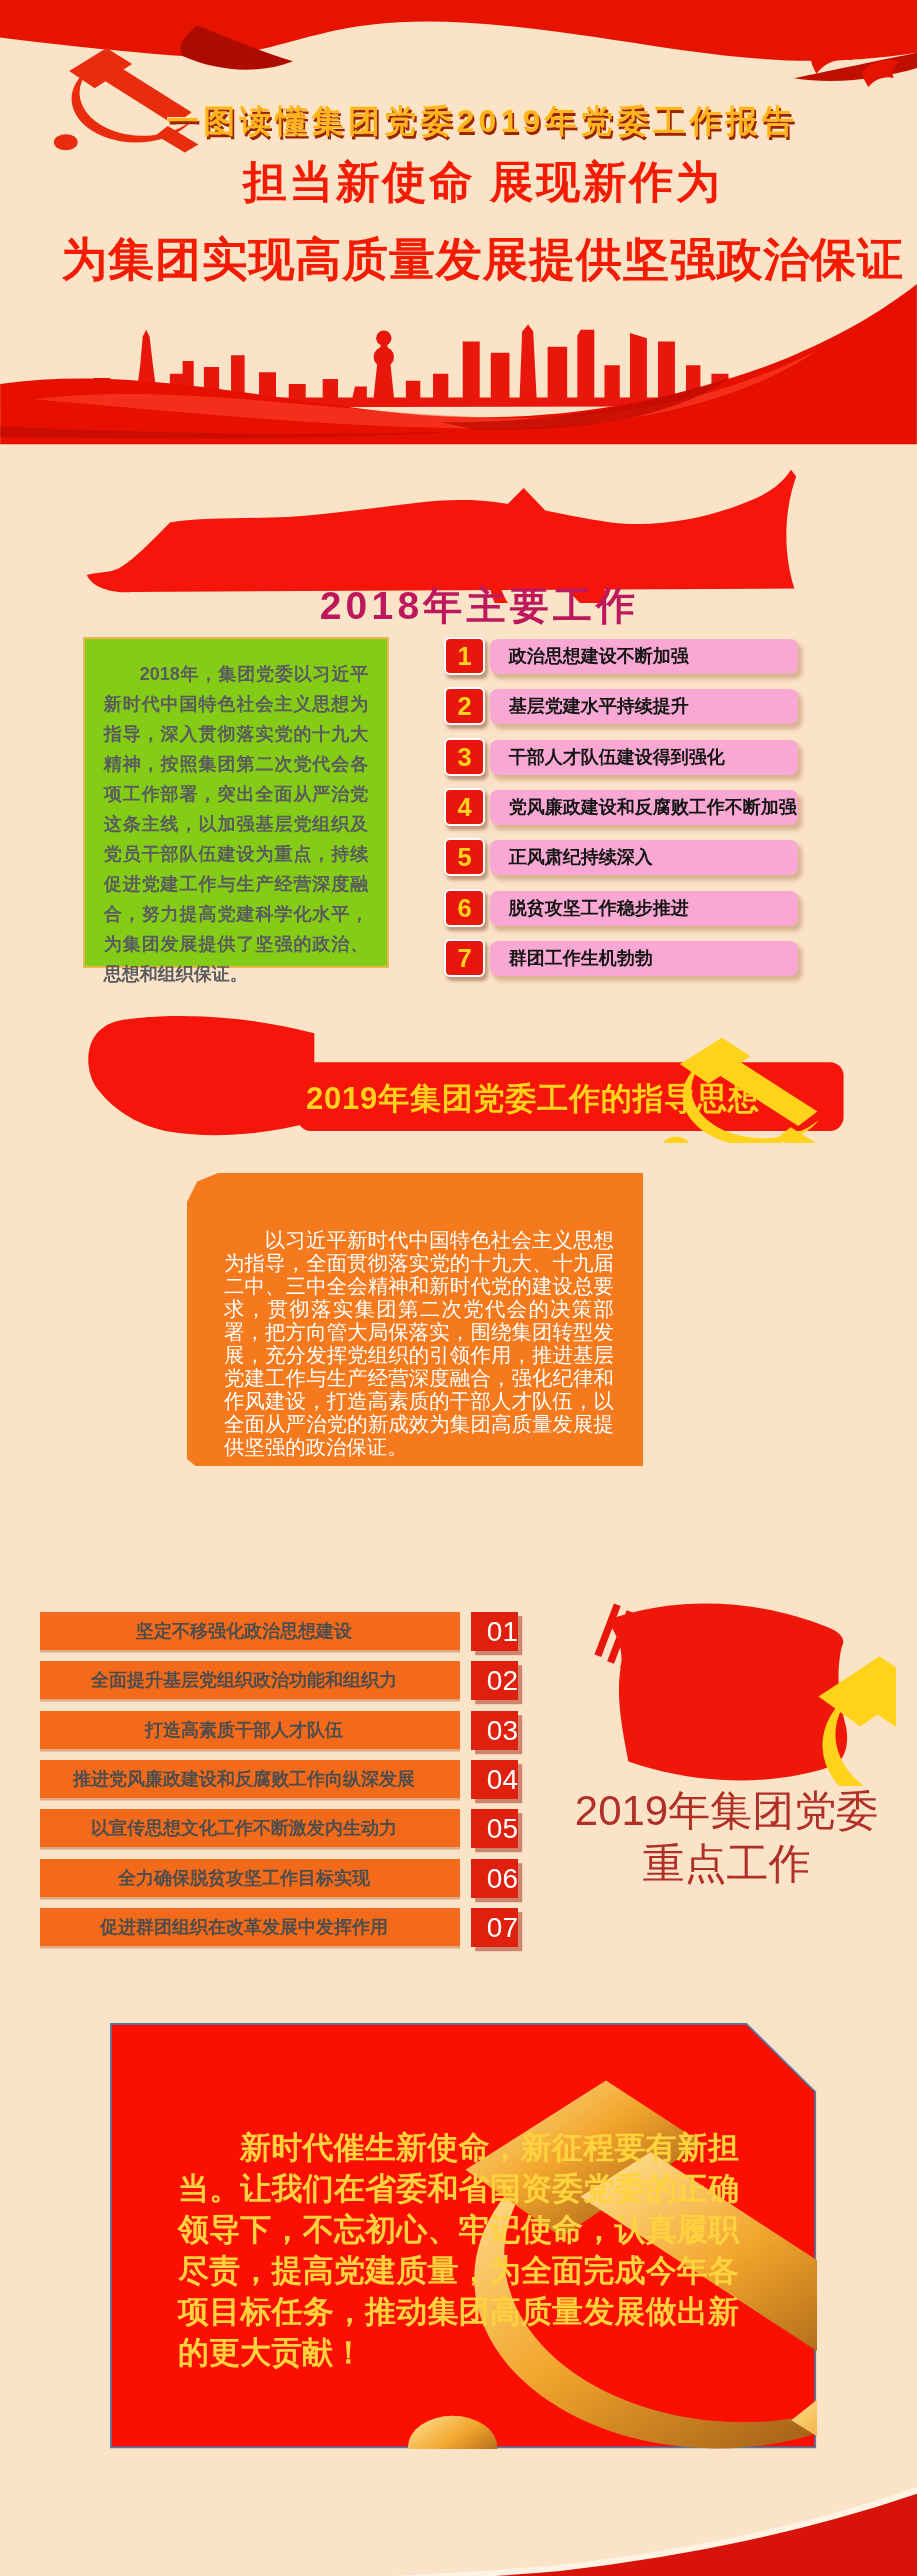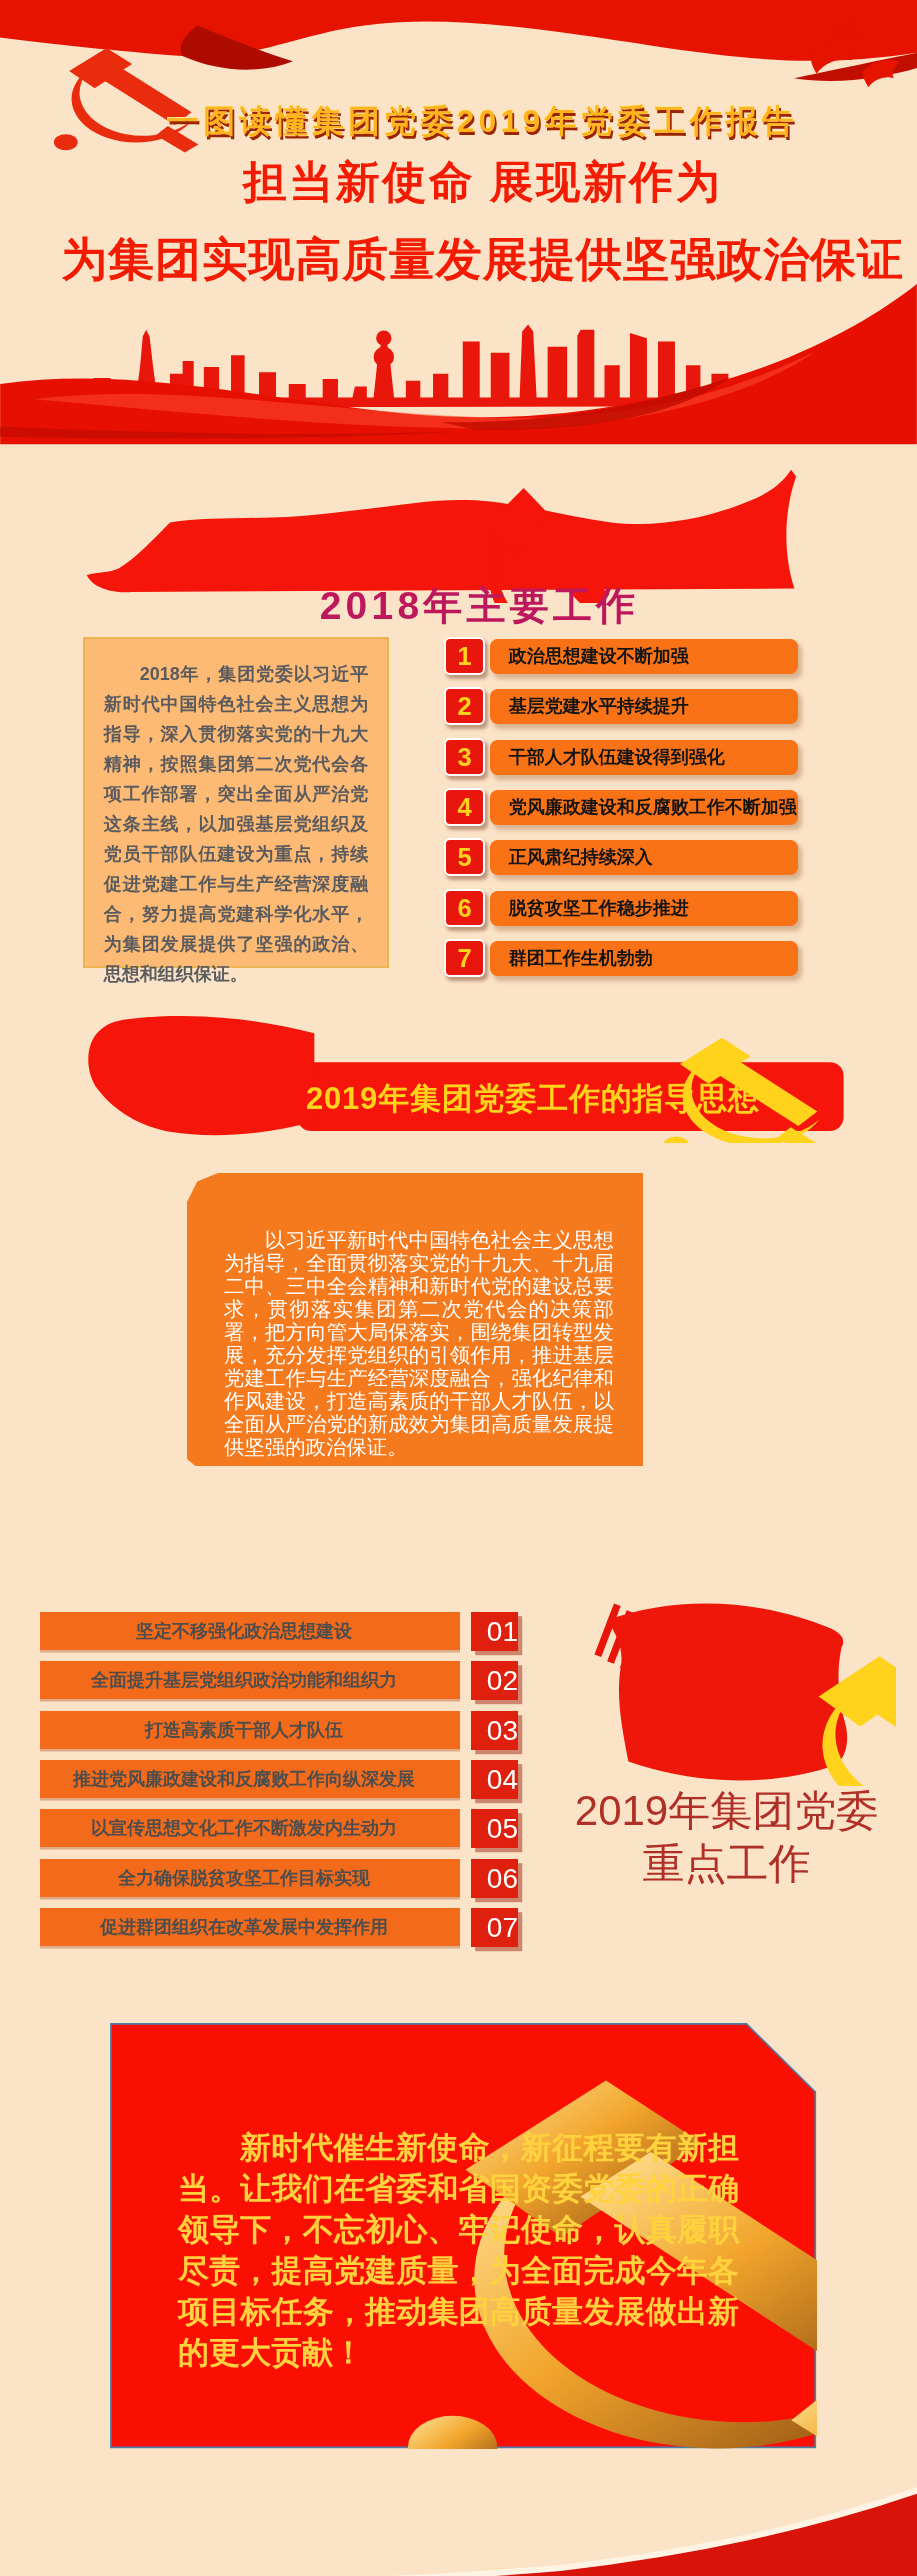--- a/index.html
+++ b/index.html
@@ -9,29 +9,29 @@
   .ctr{text-align:center;width:100%;left:0;padding-left:24px;}
   
   .kicker{top:100px;font-size:32px;font-weight:bold;letter-spacing:4.2px;color:#ffb41e;
           text-shadow:1.7px 2.5px 0 #9c2500,-0.8px -0.8px 0 #ffe9a0;}
   .title1{top:153px;font-size:44px;font-weight:bold;letter-spacing:2.5px;color:#f41b03;}
   .title2{top:229px;font-size:46px;font-weight:bold;letter-spacing:0.8px;color:#f41b03;}
   
   .banner1-text{position:absolute;left:280px;top:535px;width:399px;text-align:center;
                 font-size:39px;font-weight:bold;letter-spacing:4.2px;color:#be185d;margin-top:44px;}
   .ybox{position:absolute;left:83px;top:637px;width:306px;height:331px;box-sizing:border-box;
-        background:#fdba74;border:2.5px solid #edb452;padding:20.4px 18.7px;
+        background:#84cc16;border:2.5px solid #edb452;padding:20.4px 18.7px;
         font-size:18px;font-weight:bold;color:#5a5b5e;line-height:30px;text-align:justify;}
   .ybox p{margin:0;text-indent:2em;}
   .ilist{position:absolute;left:444px;top:637px;width:365px;height:340px;}
   .irow{position:absolute;left:0;width:365px;height:39px;}
   .isq{position:absolute;left:0;top:0;width:37px;height:34px;background:#e8160c;border:2.5px solid #ffffff;
        border-radius:6px;box-shadow:2.5px 3.4px 3.4px rgba(120,60,30,.45);color:#ffd21c;font-size:25.5px;
        font-weight:bold;text-align:center;line-height:34px;}
-  .ibar{position:absolute;left:46px;top:1.7px;width:308px;height:35px;background:#f97316;border-radius:7.6px;
+  .ibar{position:absolute;left:46px;top:1.7px;width:308px;height:35px;background:#f9a8d4;border-radius:7.6px;
         box-shadow:3.4px 4.2px 4.2px rgba(150,90,40,.35);font-size:18px;font-weight:bold;color:#141414;
         line-height:35px;padding-left:18.7px;box-sizing:border-box;white-space:nowrap;overflow:hidden;}
   
   .banner2-text{position:absolute;left:306px;top:1078px;width:493px;text-align:left;
                 font-size:31px;font-weight:bold;letter-spacing:0.8px;color:#ffd21c;}
   .bubble{position:absolute;left:187px;top:1173px;width:456px;height:293px;background:#f5791d;
           clip-path:polygon(0 29px,10.2px 8.5px,31px 0,474px 0,561px 44px,561px 286px,552px 293px,8.5px 293px,0 286px);}
   .bubble-inner{position:absolute;left:37px;right:29px;top:56px;font-size:20.4px;line-height:23px;
                 color:#ffffff;text-align:justify;}
   .bubble-inner p{margin:0;text-indent:2em;}

